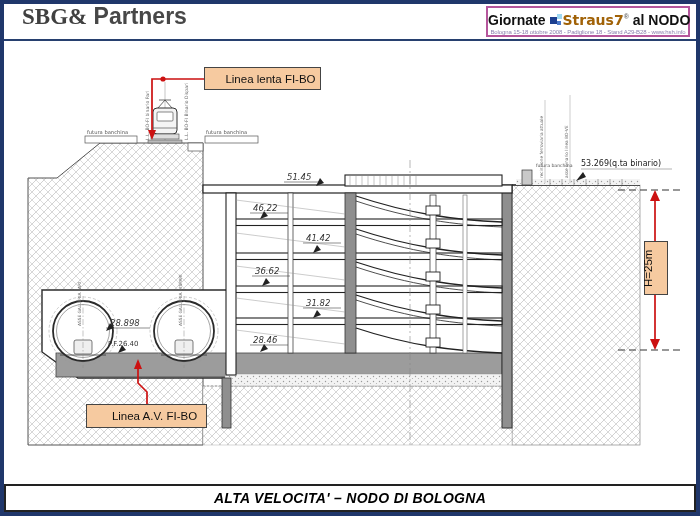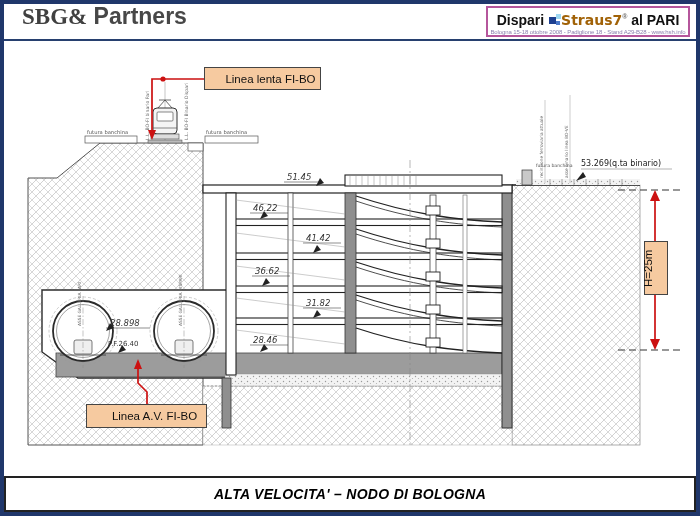--- a/index.html
+++ b/index.html
@@ -29,38 +29,38 @@
   .event-line2{font-size:6px;color:#8b7fae;white-space:nowrap;letter-spacing:-0.1px;line-height:9px;}
 
   
   svg.drawing{position:absolute;left:0;top:0;z-index:5;}
   .callout{position:absolute;background:#f6caa0;border:1px solid #444;z-index:20;
            display:flex;align-items:center;justify-content:center;
            font-size:11.5px;color:#111;font-family:"Liberation Sans",sans-serif;padding-left:16px;}
   .callout-v{writing-mode:vertical-rl;transform:rotate(180deg);}
 
   
-  .footer-bar{position:absolute;left:4px;right:4px;bottom:4px;height:36px;background:#fff;
+  .footer-bar{position:absolute;left:4px;right:4px;bottom:4px;height:28px;background:#fff;
               border:2px solid #222;z-index:10;display:flex;align-items:center;justify-content:center;}
   .footer-title{font-size:14px;font-weight:bold;font-style:italic;color:#000;letter-spacing:0.3px;}
 </style>
 </head>
 <body>
 
 <div id="slide">
 
   <div class="header">
     <div class="brand">
       <div class="brand-top">
         <span class="brand-accent">SBG&amp;</span><span class="brand-rest"> Partners</span>
       </div>
     </div>
     <div class="event-box">
       <div class="event-line1">
-        <span>Dispari </span><span class="straus-icon"><i class="sq1"></i><i class="sq2"></i><i class="sq3"></i></span><span class="event-straus">Straus7</span><span class="event-reg">®</span><span> al PARI</span>
+        <span>Giornate </span><span class="straus-icon"><i class="sq1"></i><i class="sq2"></i><i class="sq3"></i></span><span class="event-straus">Straus7</span><span class="event-reg">®</span><span> al NODO</span>
       </div>
       <div class="event-line2">Bologna 15-18 ottobre 2008 - Padiglione 18 - Stand A29-B28 - www.hsh.info</div>
     </div>
   </div>
 
   <svg class="drawing" width="700" height="516" viewBox="0 0 700 516">
     <defs>
       <pattern id="soil" width="8" height="8" patternUnits="userSpaceOnUse">
         <rect width="8" height="8" fill="#ffffff"></rect>
         <path d="M0,8 L8,0 M-1,1 L1,-1 M7,9 L9,7" stroke="#c6c6c6" stroke-width="0.8"></path>

